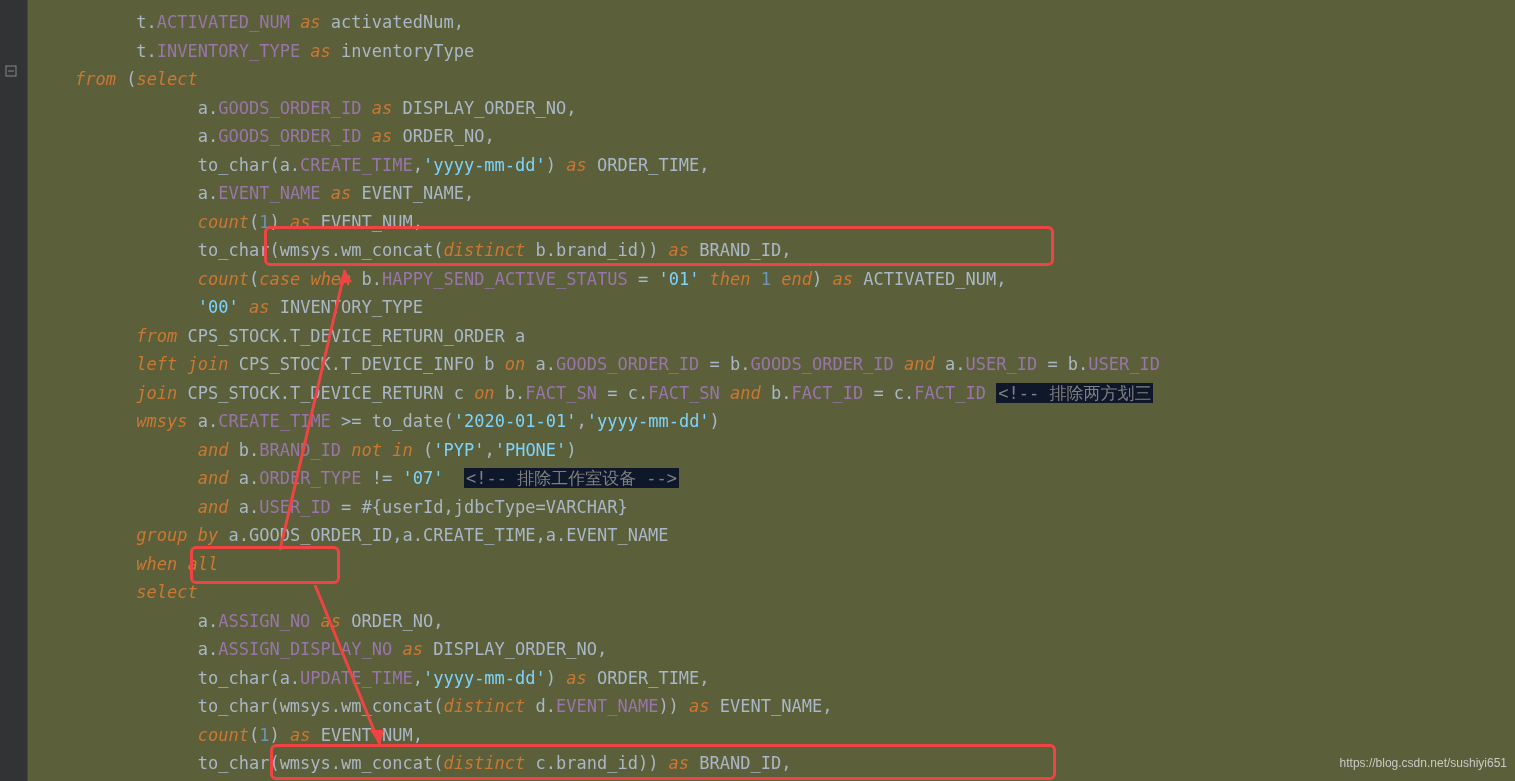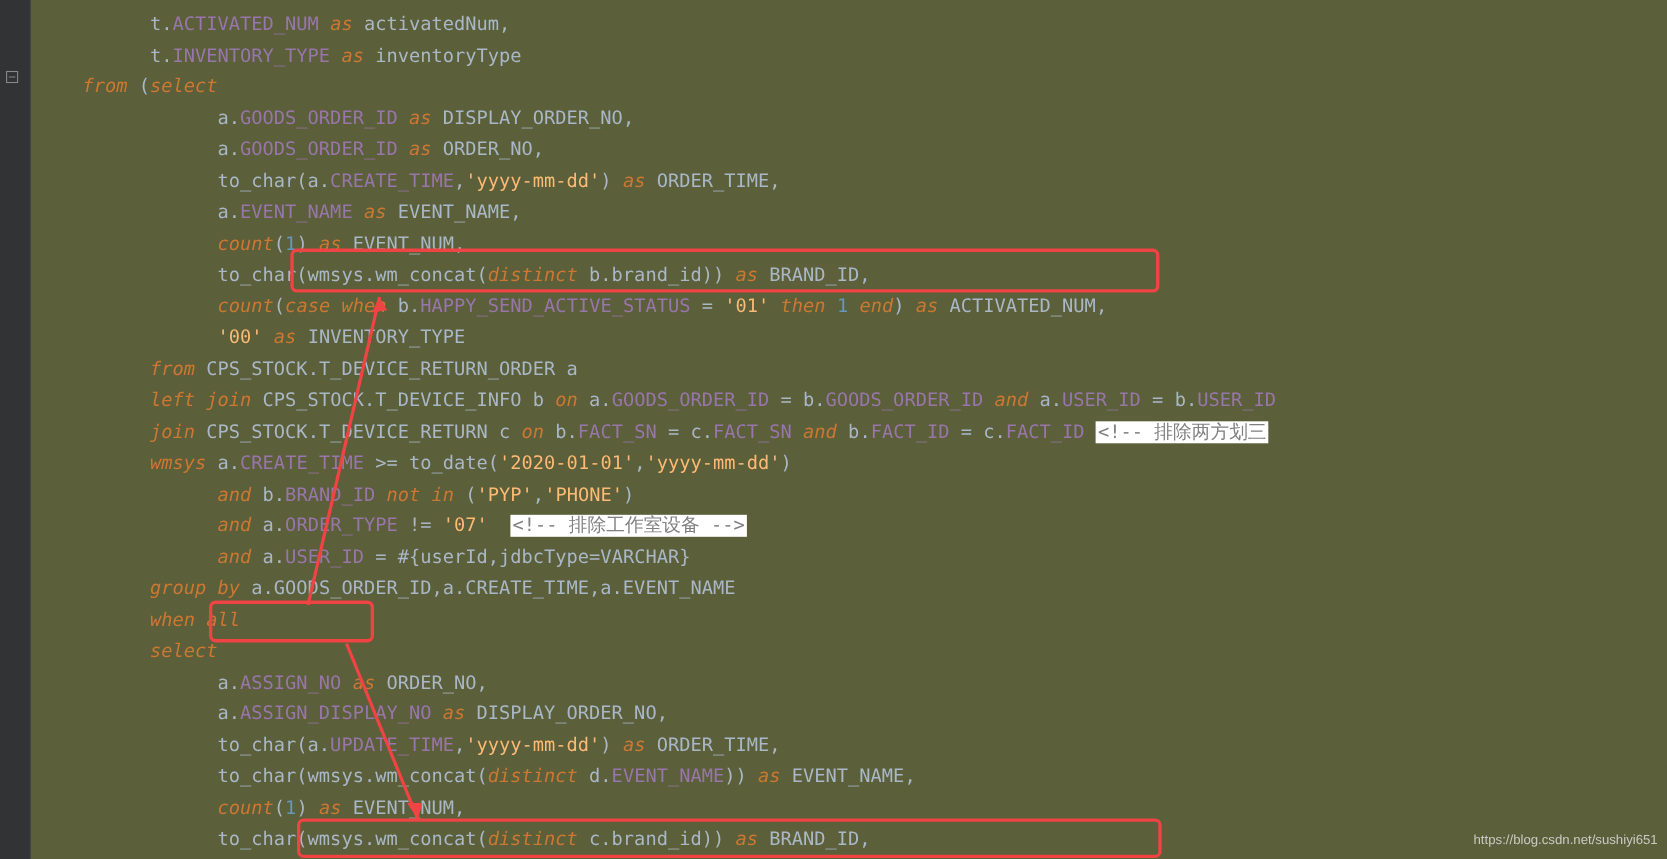--- a/index.html
+++ b/index.html
@@ -34,24 +34,24 @@
   left: 28px;
   top: 0;
   width: 1358px;
   height: 781px;
   padding-left: 6px;
   padding-top: 8px;
 }
 .line { white-space: pre; color: #a9b7c6; height: 28.5px; }
 .kw { color: #cc7832; font-style: italic; }
 .col { color: #9876aa; }
-.str { color: #fdba74; }
+.str { color: #7dd3fc; }
 .num { color: #6897bb; }
 .alias { color: #a9b7c6; }
-.comment { background: #ffffff; color: #808080; padding: 0 2px; }
+.comment { background: #0f172a; color: #808080; padding: 0 2px; }
 .hl { background: rgba(100,100,60,0.3); }
 .redbox {
   position: absolute;
   border: 3px solid #f04444;
   border-radius: 6px;
   pointer-events: none;
 }
 .watermark {
   position: absolute;
   bottom: 4px;

